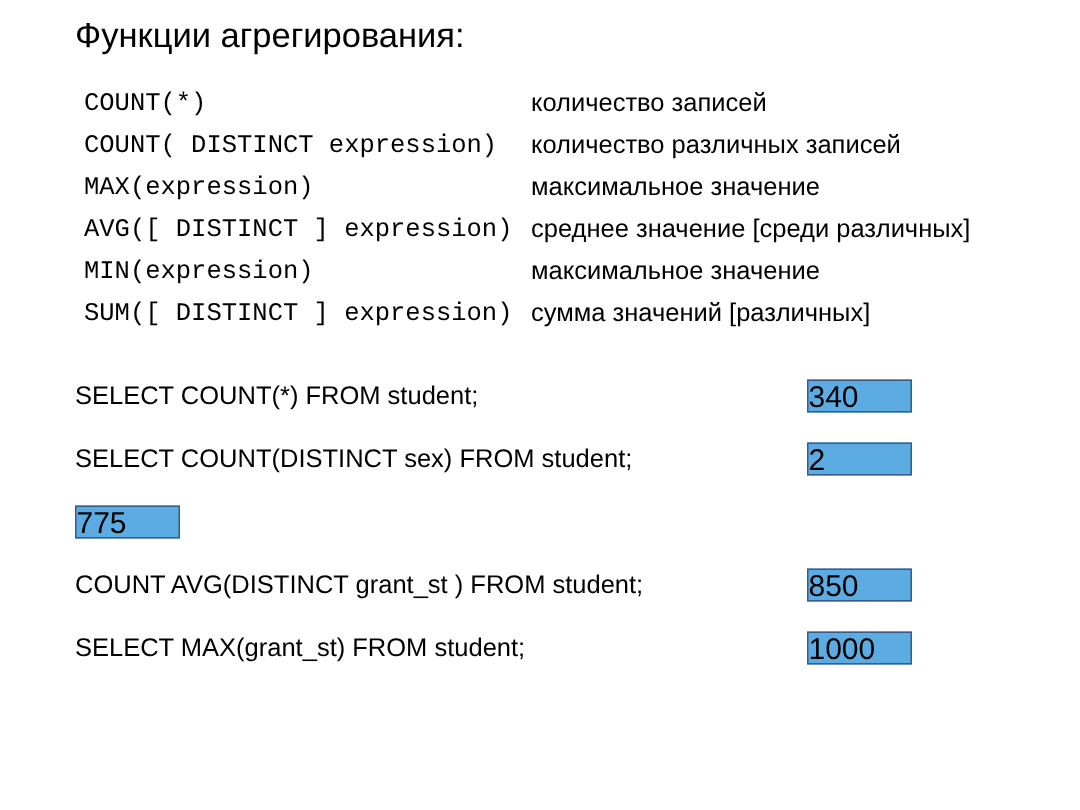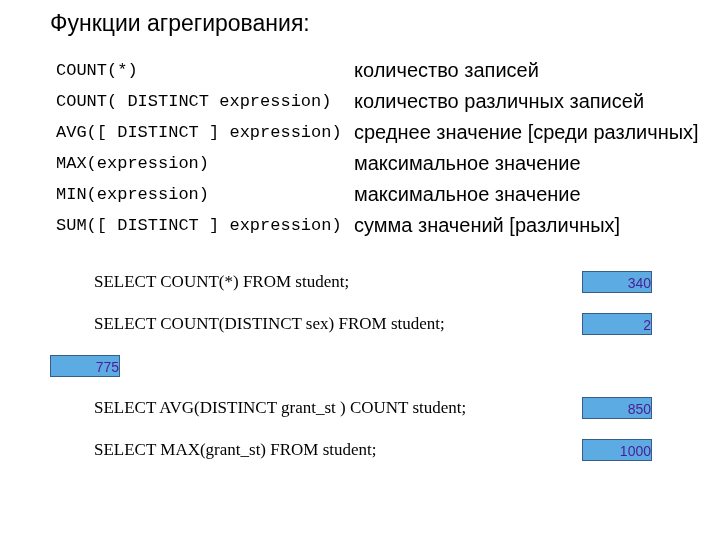--- a/index.html
+++ b/index.html
@@ -35,70 +35,69 @@
     display: table-cell;
     padding: 4px 0;
     vertical-align: middle;
   }
   .cell.func {
     font-family: Consolas, "Courier New", monospace;
     font-size: 17px;
     width: 298px;
   }
   .cell.desc {
-    font-size: 20px;
+    font-size: 17px;
   }
   .queries {
     margin-left: 0px;
   }
   .qrow {
     display: flex;
     align-items: center;
     margin-bottom: 20px;
   }
   .query {
-    font-family: Liberation Serif, serif;
+    font-family: Liberation Sans, sans-serif;
     font-size: 17px;
     width: 488px;
-    margin-left: 44px;
   }
   .result {
     width: 70px;
     height: 22px;
     line-height: 22px;
     background: #5dabe3;
     border: 1.5px solid #385d8a;
-    text-align: right;
-    font-size: 14px;
-    color: #4c1d95;
+    text-align: left;
+    font-size: 20px;
+    color: #000000;
     box-sizing: border-box;
   }
 </style>
 </head>
 <body>
 
 <div class="page">
   <div class="title">Функции агрегирования:</div>
 
   <div class="table">
     <div class="row">
       <div class="cell func">COUNT(*)</div>
       <div class="cell desc">количество записей</div>
     </div>
     <div class="row">
       <div class="cell func">COUNT( DISTINCT expression)</div>
       <div class="cell desc">количество различных записей</div>
     </div>
     <div class="row">
+      <div class="cell func">MAX(expression)</div>
+      <div class="cell desc">максимальное значение</div>
+    </div>
+    <div class="row">
       <div class="cell func">AVG([ DISTINCT ] expression)</div>
       <div class="cell desc">среднее значение [среди различных]</div>
-    </div>
-    <div class="row">
-      <div class="cell func">MAX(expression)</div>
-      <div class="cell desc">максимальное значение</div>
     </div>
     <div class="row">
       <div class="cell func">MIN(expression)</div>
       <div class="cell desc">максимальное значение</div>
     </div>
     <div class="row">
       <div class="cell func">SUM([ DISTINCT ] expression)</div>
       <div class="cell desc">сумма значений [различных]</div>
     </div>
   </div>
@@ -109,21 +108,21 @@
       <div class="result">340</div>
     </div>
     <div class="qrow">
       <div class="query">SELECT COUNT(DISTINCT sex) FROM student;</div>
       <div class="result">2</div>
     </div>
     <div class="qrow">
       <div class="result">775</div>
     </div>
     <div class="qrow">
-      <div class="query">SELECT AVG(DISTINCT grant_st ) COUNT student;</div>
+      <div class="query">COUNT AVG(DISTINCT grant_st ) FROM student;</div>
       <div class="result">850</div>
     </div>
     <div class="qrow">
       <div class="query">SELECT MAX(grant_st) FROM student;</div>
       <div class="result">1000</div>
     </div>
   </div>
 </div>
 
 </body></html>

